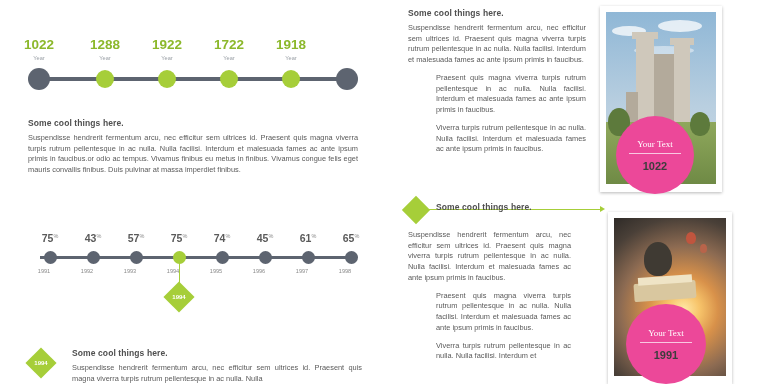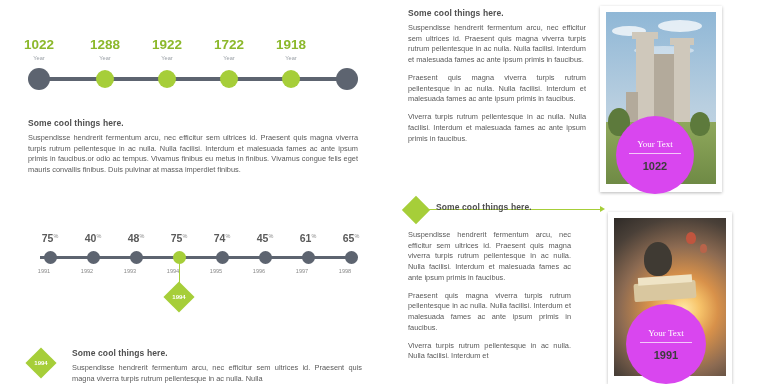--- a/index.html
+++ b/index.html
@@ -12,21 +12,21 @@
   .page{position:relative;width:768px;height:384px;}
 
   
   .heading{
     font-size:8.5px;font-weight:bold;color:#4f4f4f;
     margin:0 0 5px 0;letter-spacing:.1px;
   }
   .body-text{
     font-size:7.4px;line-height:1.45;color:#5a5a5a;text-align:justify;margin:0;
   }
-  .body-text + .body-text{margin-top:7px;}
+  .body-text + .body-text{margin-top:7px;margin-left:28px;}
 
   
   .left-col{position:absolute;left:0;top:0;width:390px;height:384px;}
 
   
   .tl1{position:absolute;left:28px;top:38px;width:330px;height:60px;}
   .tl1 .rail{
     position:absolute;left:10px;top:39px;width:310px;height:4px;
     background:#5d6470;border-radius:2px;
   }
@@ -86,21 +86,21 @@
   .rtext2{position:absolute;left:8px;top:212px;width:163px;}
 
   
   .frame{
     position:absolute;background:#ffffff;
     box-shadow:0 1px 3px rgba(0,0,0,.28);
     padding:6px 6px 0 6px;
   }
   .frame .photo{width:100%;height:100%;display:block;position:relative;overflow:hidden;}
   .circle{
-    position:absolute;border-radius:50%;background:#d946ef;
+    position:absolute;border-radius:50%;background:#ec4899;
     display:flex;flex-direction:column;align-items:center;justify-content:center;
   }
   .circle .ct{font-size:9px;color:#ffffff;font-family:"Liberation Serif",serif;}
   .circle .cy{font-size:11px;font-weight:bold;color:#3d3d3d;margin-top:6px;}
   .circle .sep{width:52px;height:1px;background:rgba(255,255,255,.7);margin:4px 0 0 0;}
 
   
   .conn-line{position:absolute;background:#a6ce39;height:1px;}
   .conn-arrow{
     position:absolute;width:0;height:0;
@@ -162,22 +162,22 @@
 
     <div class="blk1">
       <p class="heading">Some cool things here.</p>
       <p class="body-text">Suspendisse hendrerit fermentum arcu, nec efficitur sem ultrices id. Praesent quis magna viverra turpis rutrum pellentesque in ac nulla. Nulla facilisi. Interdum et malesuada fames ac ante ipsum primis in faucibus.or odio ac tempus. Vivamus finibus eu metus in finibus. Vivamus congue felis eget mauris convallis finibus. Duis pulvinar at massa imperdiet finibus.</p>
     </div>
 
     <div class="tl2">
       <div class="rail"></div>
 
       <div class="pct" style="left:0px;"><span>75</span><sup>%</sup></div>
-      <div class="pct" style="left:43px;"><span>40</span><sup>%</sup></div>
-      <div class="pct" style="left:86px;"><span>48</span><sup>%</sup></div>
+      <div class="pct" style="left:43px;"><span>43</span><sup>%</sup></div>
+      <div class="pct" style="left:86px;"><span>57</span><sup>%</sup></div>
       <div class="pct" style="left:129px;"><span>75</span><sup>%</sup></div>
       <div class="pct" style="left:172px;"><span>74</span><sup>%</sup></div>
       <div class="pct" style="left:215px;"><span>45</span><sup>%</sup></div>
       <div class="pct" style="left:258px;"><span>61</span><sup>%</sup></div>
       <div class="pct" style="left:301px;"><span>65</span><sup>%</sup></div>
 
       <div class="node" style="left:16px;"></div>
       <div class="node" style="left:59px;"></div>
       <div class="node" style="left:102px;"></div>
       <div class="node hl" style="left:145px;"></div>

